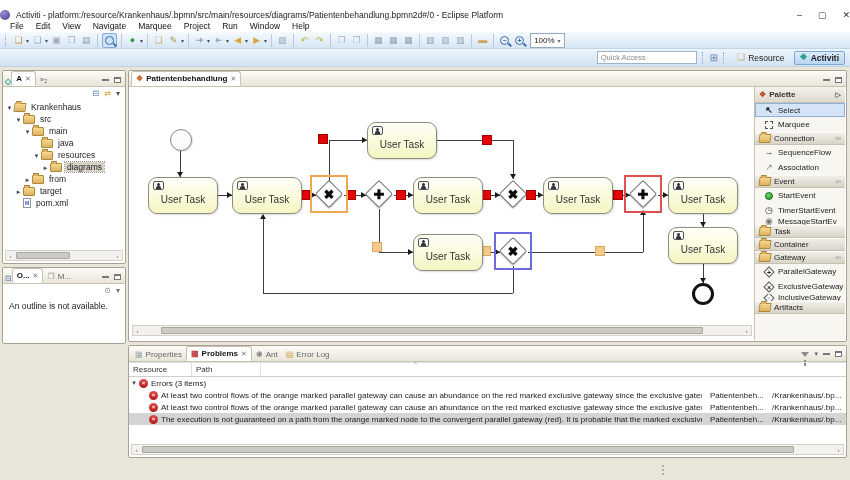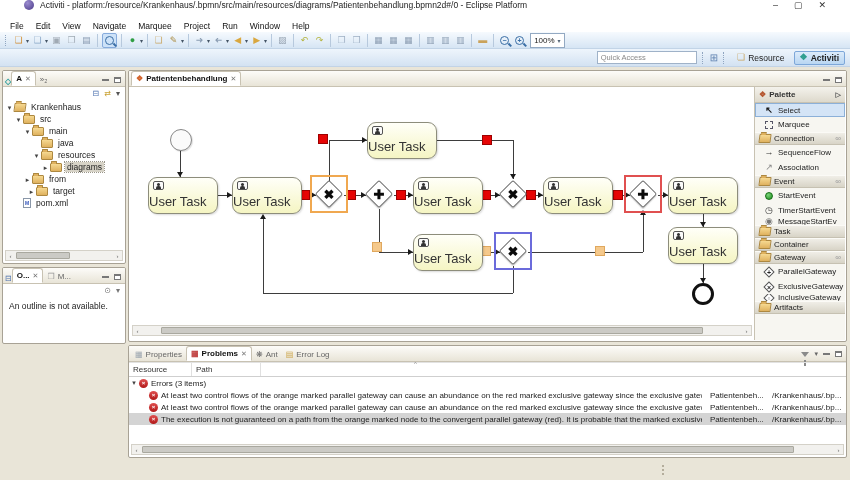--- a/index.html
+++ b/index.html
@@ -1,18 +1,18 @@
 <!DOCTYPE html>
 <html><head>
 <meta charset="utf-8">
 <style>
   html,body{margin:0;padding:0;background:#888;}
   #root{position:relative;width:850px;height:480px;background:#e9e5d8;font-family:"Liberation Sans",sans-serif;overflow:hidden;outline:1px solid #777;}
   
-  .titlebar{position:absolute;left:0;top:0;right:0;height:20px;background:#fff;display:flex;align-items:flex-start;padding:0 24px;box-sizing:border-box;}
+  .titlebar{position:absolute;left:0;top:0;right:0;height:20px;background:#fff;display:flex;align-items:flex-end;padding:0 0;box-sizing:border-box;}
   .appicon{width:10px;height:10px;border-radius:50%;background:radial-gradient(circle at 35% 30%,#9b8cd0,#4a3a88);flex:none;}
   .wtitle{font-size:8.5px;color:#222;margin-left:6px;white-space:nowrap;overflow:hidden;}
   .wincontrols{margin-left:auto;display:flex;gap:16px;color:#333;font-size:9px;align-items:center;}
   .wincontrols span{cursor:default;}
   .menubar{position:absolute;left:0;top:20px;right:0;height:12px;background:#fff;display:flex;align-items:center;padding:0 4px;font-size:8.5px;color:#111;}
   .menu-item{padding:0 6px;}
   
   .toolbar1{position:absolute;left:0;top:32px;right:0;height:17px;background:linear-gradient(#f6fafe,#d6e5f4);border-bottom:1px solid #c2d4e7;display:flex;align-items:center;padding:0 2px;box-sizing:border-box;}
   .tb-handle{width:2px;height:11px;border-left:1px dotted #8fa5c0;margin:0 3px;flex:none;}
   .tb-icon{width:13px;height:13px;display:flex;align-items:center;justify-content:center;font-size:9px;margin:0 1px;border-radius:2px;flex:none;line-height:1;}
@@ -86,21 +86,21 @@
   
   .seg{position:absolute;background:#3d3d3d;}
   .mk{position:absolute;width:10px;height:10px;box-sizing:border-box;}
   .mk.red{background:#e60505;border:1px solid #9e0000;}
   .mk.orange{background:#f5c98c;border:1px solid #e0a85e;}
   .ar{position:absolute;width:0;height:0;border-style:solid;}
   .ut{position:absolute;width:70px;height:37px;border:1px solid #8d8d7b;border-radius:9px;background:linear-gradient(#fffff8,#f5f5c3);box-shadow:1px 1px 2px rgba(0,0,0,.15);box-sizing:border-box;}
   .uticon{position:absolute;left:4px;top:3px;width:11px;height:9px;border:1px solid #555;border-radius:2px;background:#fafafa;box-sizing:border-box;}
   .uticon::after{content:"";position:absolute;left:3px;top:1px;width:3px;height:3px;border-radius:50%;background:#333;}
   .uticon::before{content:"";position:absolute;left:2px;top:4px;width:5px;height:3px;border-radius:2px 2px 0 0;background:#333;}
-  .utlabel{position:absolute;left:0;right:0;top:16px;text-align:left;font-size:13px;color:#333;}
+  .utlabel{position:absolute;left:0;right:0;top:16px;text-align:center;font-size:10px;color:#333;}
   .gw{position:absolute;width:30px;height:30px;}
   .gw .dia{position:absolute;left:5px;top:5px;width:20px;height:20px;transform:rotate(45deg);background:#fff;border:1px solid #777;border-radius:2px;box-shadow:1px 1px 1px rgba(0,0,0,.18);box-sizing:border-box;}
   .gw .sym{position:absolute;inset:0;display:flex;align-items:center;justify-content:center;font-size:13px;font-weight:bold;color:#0a0a0a;line-height:1;}
   .selbox{position:absolute;width:38px;height:38px;border:2px solid;box-sizing:border-box;}
   .evstart{position:absolute;width:22px;height:22px;border:1px solid #888;border-radius:50%;background:#fbfbfb;box-shadow:1px 1px 1px rgba(0,0,0,.12);box-sizing:border-box;}
   .evend{position:absolute;width:22px;height:22px;border:3px solid #111;border-radius:50%;background:#fff;box-sizing:border-box;}
   
   .summary{font-size:8px;color:#222;padding:3px 5px 2px 5px;}
   .tbl-head{position:relative;height:13px;border-top:1px solid #e2e2e2;border-bottom:1px solid #cfcfcf;display:flex;font-size:8px;color:#333;align-items:center;}
   .th{box-sizing:border-box;padding:0 4px;height:100%;display:flex;align-items:center;border-left:1px solid #e0e0e0;white-space:nowrap;overflow:hidden;}
@@ -284,21 +284,21 @@
           </span>
           <span class="tlabel">diagrams</span>
         </div>
         <div class="tree-row" style="padding-left: 20px;">
           <span class="exp">▸</span>
           <span class="ticon">
             <span class="fold" style="display: block;"></span>
           </span>
           <span class="tlabel">from</span>
         </div>
-        <div class="tree-row" style="padding-left: 24px;">
+        <div class="tree-row" style="padding-left: 11px;">
           <span class="exp">▸</span>
           <span class="ticon">
             <span class="fold" style="display: block;"></span>
           </span>
           <span class="tlabel">target</span>
         </div>
         <div class="tree-row" style="padding-left: 11px;">
           <span class="exp"></span>
           <span class="ticon">
             <span class="file-ic">M</span>

